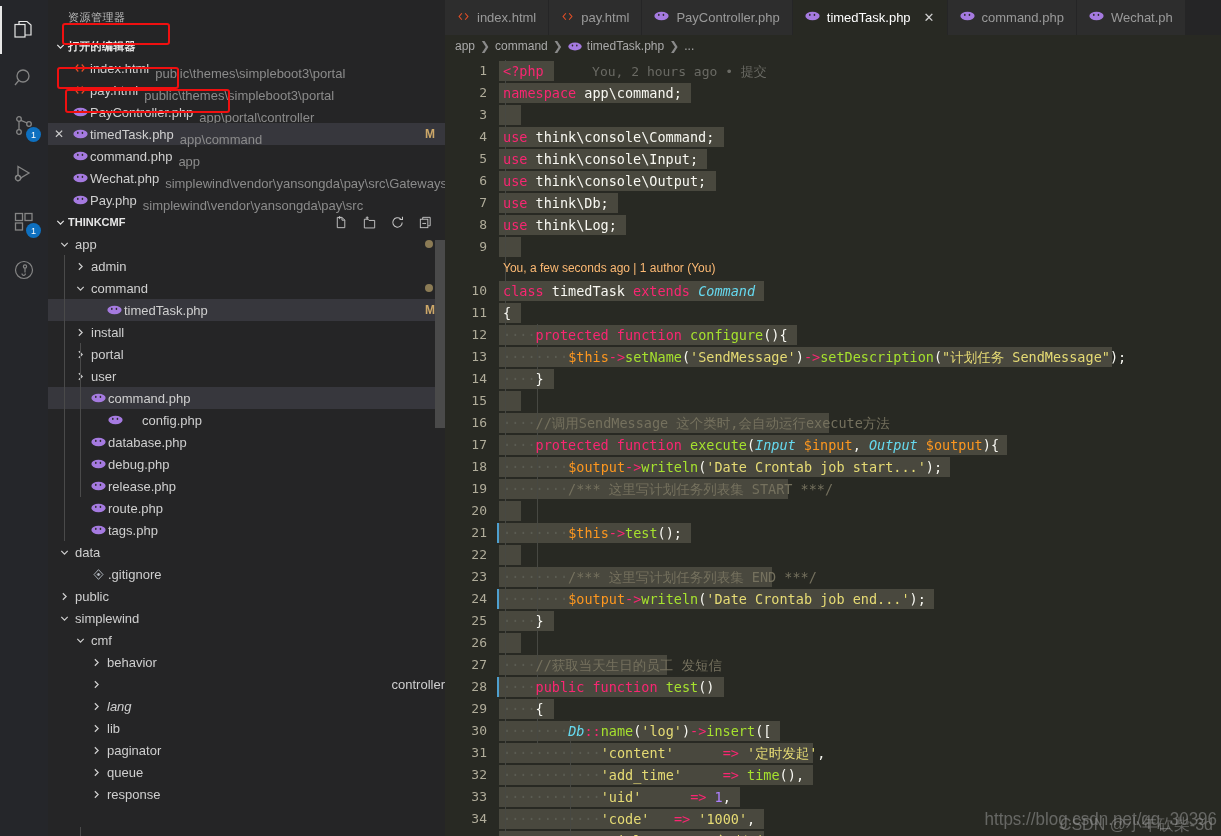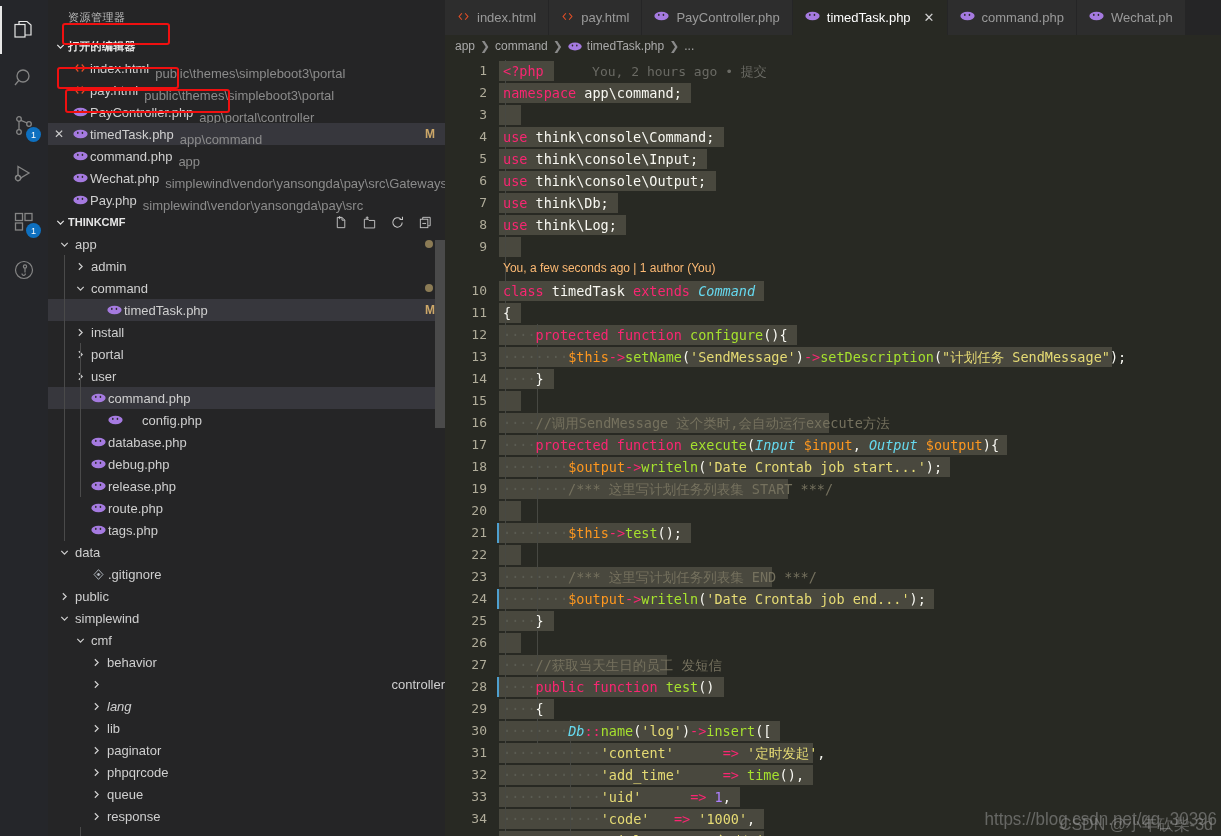--- a/index.html
+++ b/index.html
@@ -545,29 +545,20 @@
           <span class="fname">lib</span>
         </div>
         <div class="tnode" style="padding-left: 40px;">
           <span class="arrow">
             <svg width="11" height="11" viewBox="0 0 12 12" fill="none" stroke="#cfcfcf" stroke-width="1.3">
               <path d="M4.2 2.5L7.8 6l-3.6 3.5"></path>
             </svg>
           </span>
           <span style="width: 3px;"></span>
           <span class="fname">paginator</span>
-        </div>
-        <div class="tnode" style="padding-left: 40px;">
-          <span class="arrow">
-            <svg width="11" height="11" viewBox="0 0 12 12" fill="none" stroke="#cfcfcf" stroke-width="1.3">
-              <path d="M4.2 2.5L7.8 6l-3.6 3.5"></path>
-            </svg>
-          </span>
-          <span style="width: 3px;"></span>
-          <span class="fname">phpqrcode</span>
         </div>
         <div class="tnode" style="padding-left: 40px;">
           <span class="arrow">
             <svg width="11" height="11" viewBox="0 0 12 12" fill="none" stroke="#cfcfcf" stroke-width="1.3">
               <path d="M4.2 2.5L7.8 6l-3.6 3.5"></path>
             </svg>
           </span>
           <span style="width: 3px;"></span>
           <span class="fname">queue</span>
         </div>

